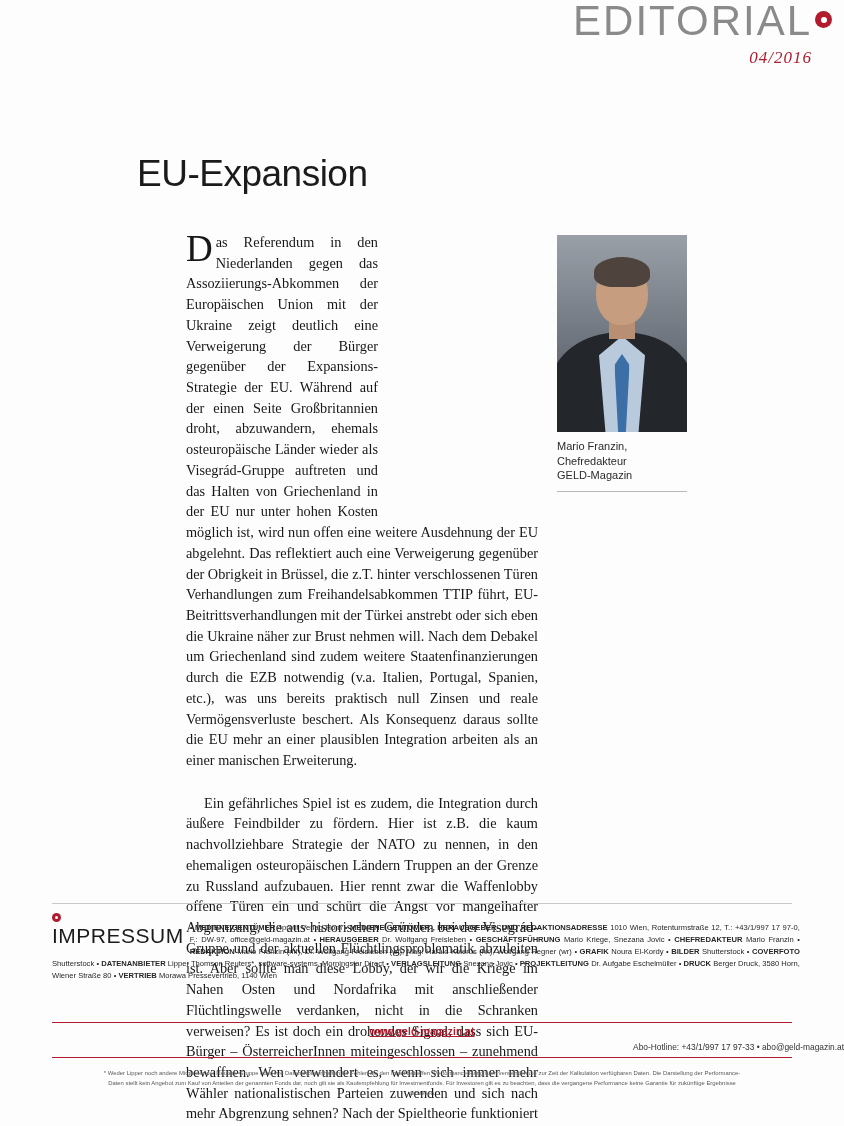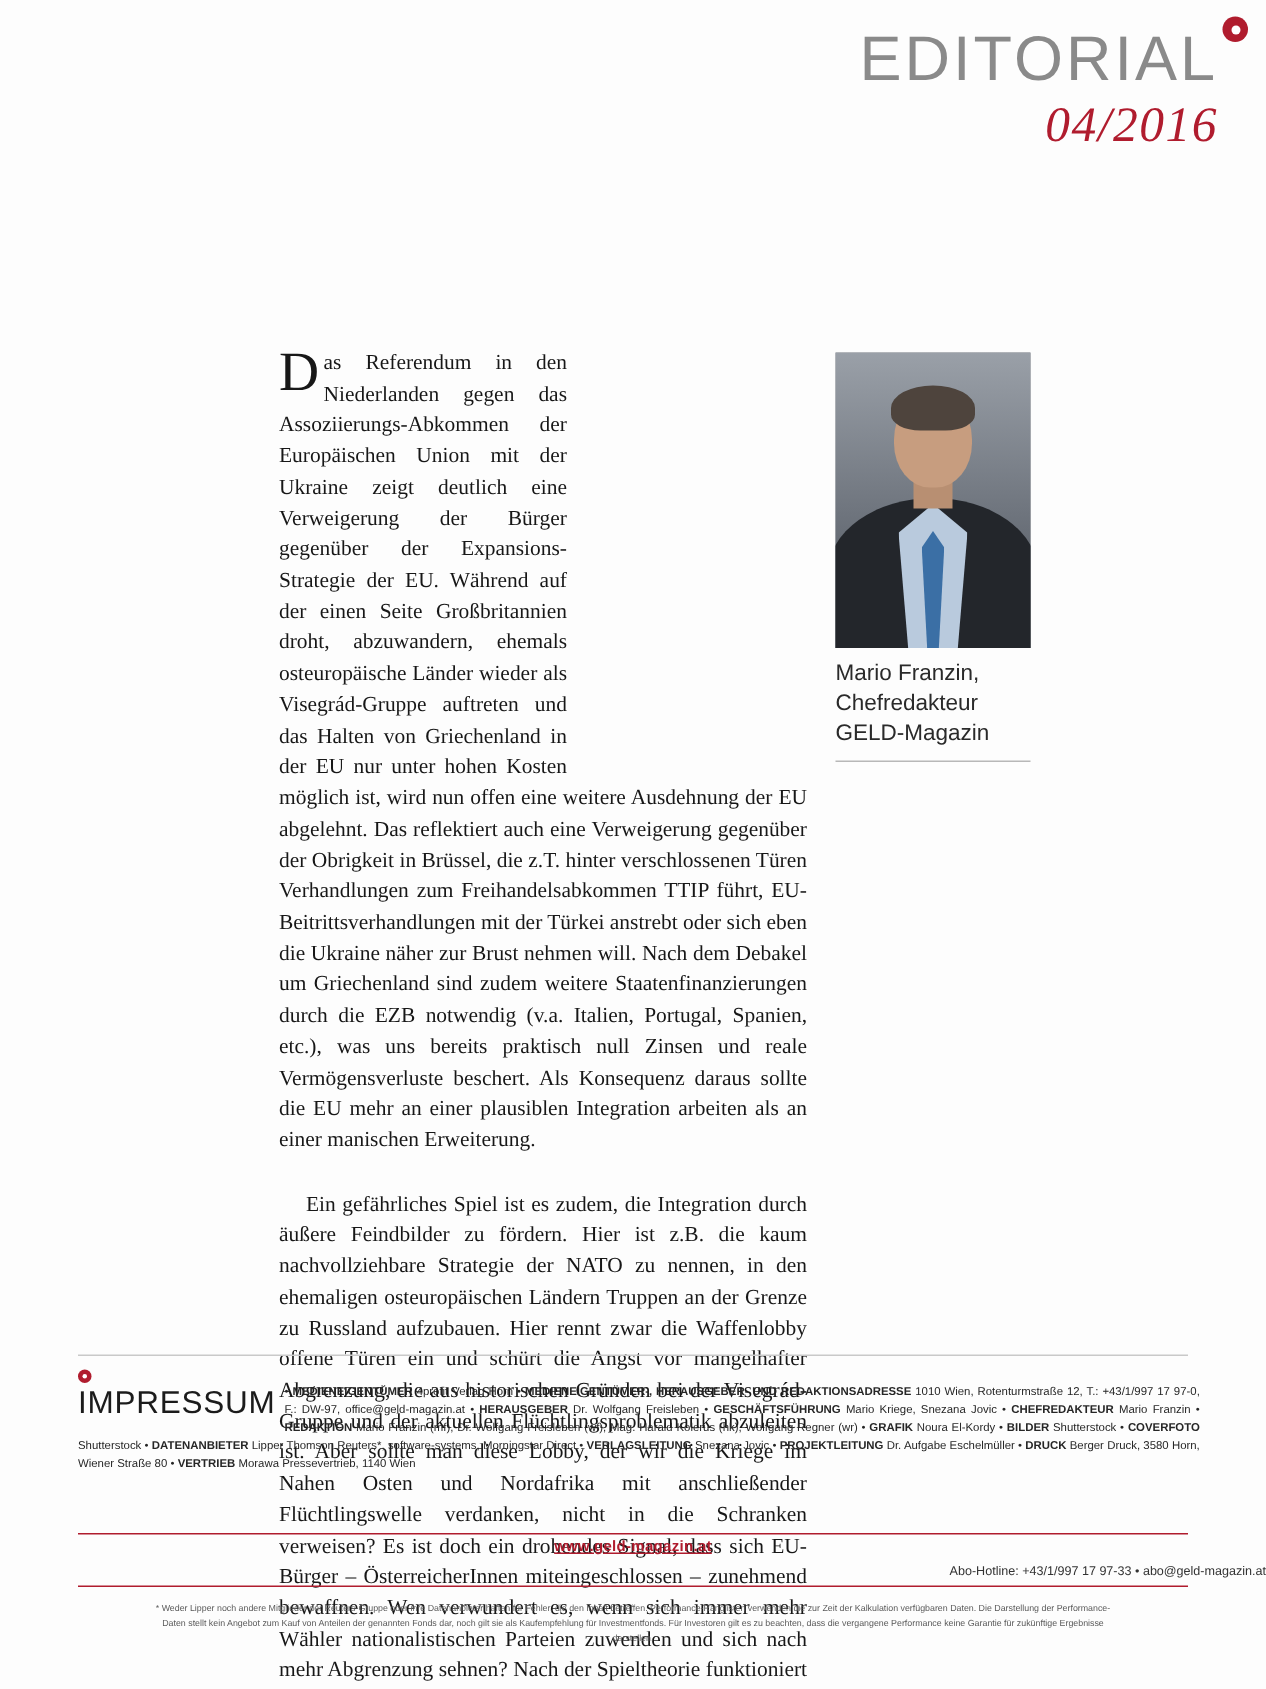--- a/index.html
+++ b/index.html
@@ -22,35 +22,34 @@
   }
 
   
   .header {
     position: absolute;
     top: 0;
     right: 0;
     width: 420px;
     text-align: right;
     padding-right: 32px;
-    padding-top: 18px;
     box-sizing: border-box;
   }
   .header-title {
     font-family: "Liberation Sans", sans-serif;
     font-weight: 300;
     font-size: 42px;
     letter-spacing: 2px;
     color: #8a8a8a;
     line-height: 1;
   }
   .header-issue {
     font-family: "Liberation Serif", serif;
     font-style: italic;
-    font-size: 33px;
+    font-size: 17px;
     color: #b01c2e;
     margin-top: 6px;
     letter-spacing: 1px;
   }
   .header-dot {
     position: absolute;
     top: 11px;
     right: 12px;
     width: 17px;
     height: 17px;
@@ -193,21 +192,21 @@
     bottom: 0;
     transform: translateX(-50%);
     width: 15px;
     height: 78px;
     background: #3b6fa5;
     clip-path: polygon(50% 0%, 100% 14%, 76% 100%, 24% 100%, 0% 14%);
   }
   .photo-caption {
     margin-top: 7px;
     font-family: "Liberation Sans", sans-serif;
-    font-size: 15px;
+    font-size: 11px;
     line-height: 1.33;
     color: #2a2a2a;
     width: 130px;
   }
   .caption-rule {
     margin-top: 8px;
     width: 130px;
     height: 1px;
     background: #b8b8b8;
   }
@@ -325,20 +324,21 @@
 <body>
 
 <div class="page">
 
   <div class="header">
     <div class="header-title">EDITORIAL</div>
     <div class="header-issue">04/2016</div>
   </div>
   <div class="header-dot"></div>
 
+  <h1 class="article-title">EU-Expansion</h1>
 
   <div class="photo-box">
     <div class="photo">
       <div class="ph-bg"></div>
       <div class="ph-shoulders"></div>
       <div class="ph-shirt"></div>
       <div class="ph-tie"></div>
       <div class="ph-neck"></div>
       <div class="ph-head"></div>
       <div class="ph-hair"></div>

